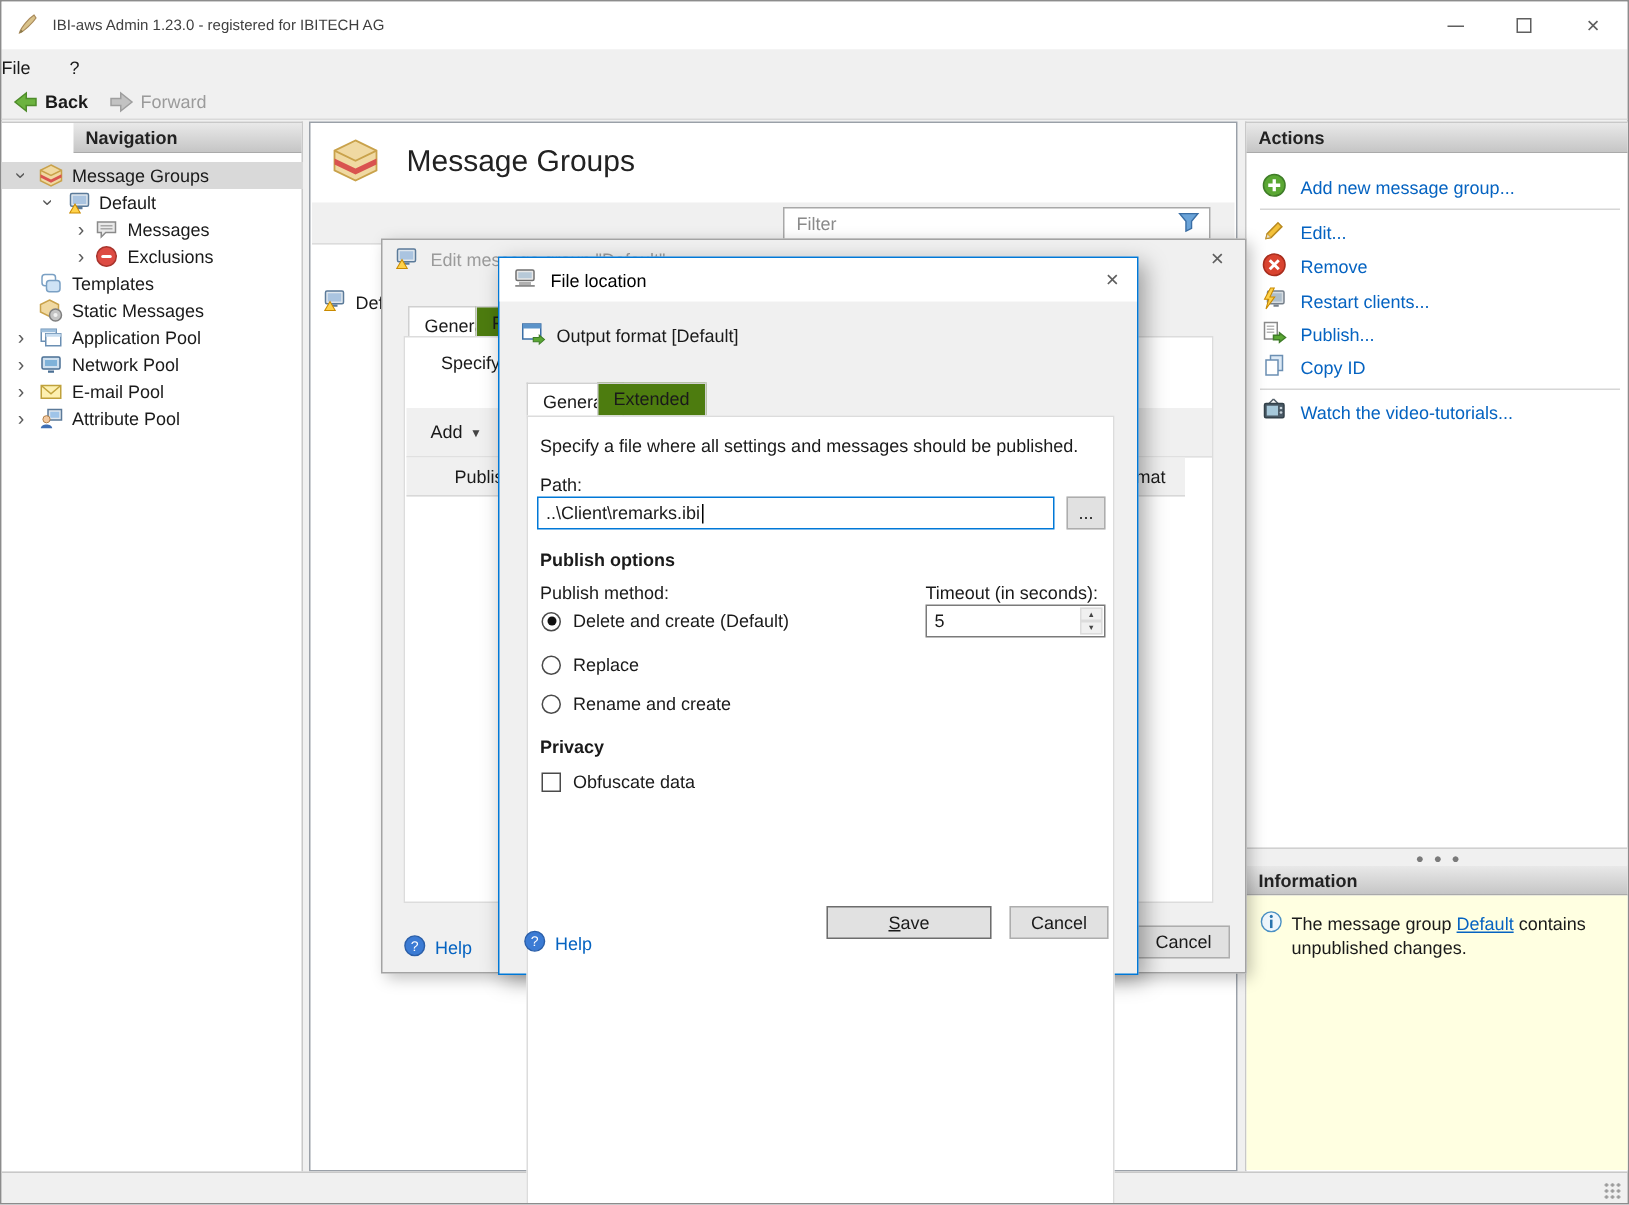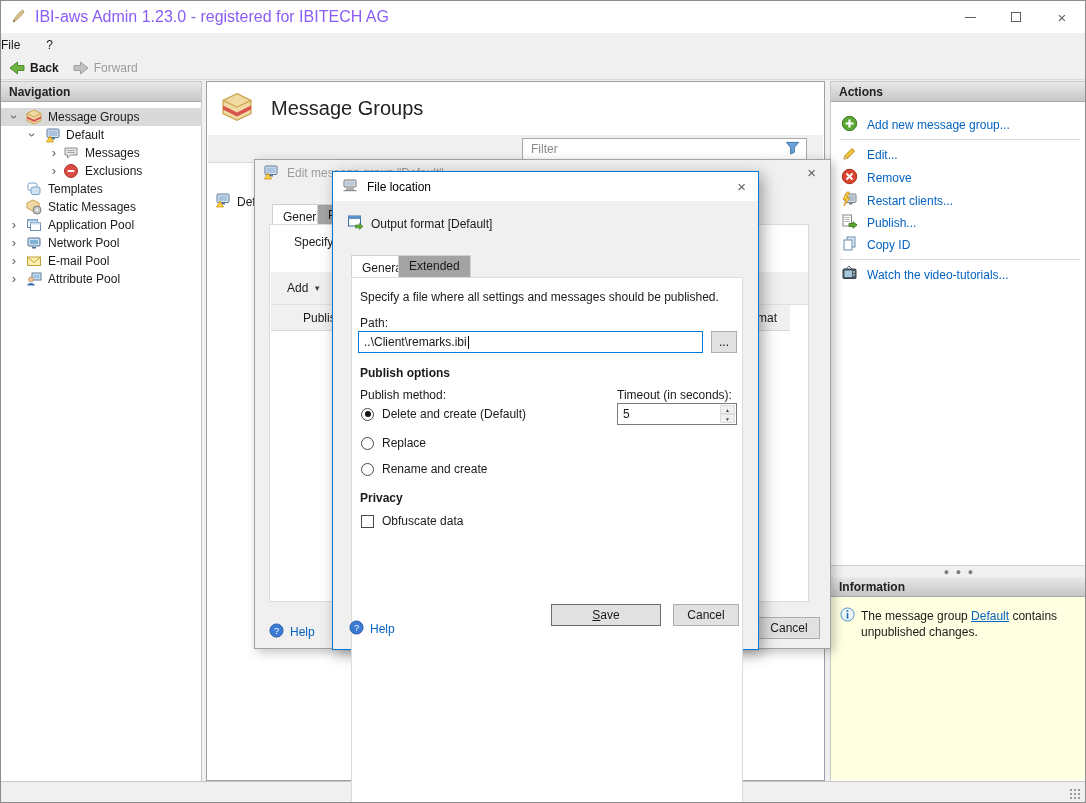--- a/index.html
+++ b/index.html
@@ -3,37 +3,37 @@
 <meta charset="utf-8">
 <style>
   * { margin:0; padding:0; box-sizing:border-box; }
   html,body { background:#cfd2d6; }
   body { font-family:"Liberation Sans","DejaVu Sans",sans-serif; font-size:12px; color:#1a1a1a; }
   #app { position:relative; width:1086px; height:803px; background:#f0f0f0; border:1px solid #8c8c8c; overflow:hidden; }
   .abs { position:absolute; }
 
   
   .titlebar { left:0; top:0; width:100%; height:32px; background:#ffffff; display:flex; align-items:center; }
-  .titlebar .apptitle { color:#8b5cf6; font-size:16px; margin-left:8px; }
+  .titlebar .apptitle { color:#404040; font-size:10px; margin-left:8px; }
   .appicon { margin-left:10px; }
   .winbtns { position:absolute; right:0; top:0; height:32px; display:flex; }
   .winbtn { width:46px; height:32px; display:flex; align-items:center; justify-content:center; color:#5f5f5f; }
   .minglyph { width:11px; height:1px; background:#5f5f5f; }
   .maxglyph { width:10px; height:10px; border:1px solid #5f5f5f; }
   .closeglyph { font-size:15px; line-height:1; }
   .menubar { left:0; top:32px; width:100%; height:24px; background:#f0f0f0; display:flex; align-items:center; gap:26px; }
   .menuitem { color:#1a1a1a; }
   .toolbar { left:0; top:56px; width:100%; height:23px; background:#f0f0f0; border-bottom:1px solid #d9d9d9; display:flex; align-items:center; gap:14px; padding-left:8px; }
   .navbtn { display:flex; align-items:center; gap:5px; }
   .navbtn.back span { font-weight:bold; color:#1a1a1a; }
   .navbtn.fwd span { color:#9b9b9b; }
 
   
   .panel-header { background:linear-gradient(#e9e9e9,#c6c6c6); border-bottom:1px solid #aaaaaa; font-weight:bold; color:#222; padding:3px 8px; height:20px; }
-  .navpanel { left:0; top:80px; width:201px; height:700px; background:#ffffff; border-right:1px solid #c8c8c8; border-top:1px solid #c8c8c8; }
+  .navpanel { left:0; top:80px; width:201px; height:700px; background:#ffffff; border-right:1px solid #c8c8c8; border-top:1px solid #c8c8c8;padding-left:48px; }
   .tree-row { position:absolute; left:0; height:18px; width:201px; display:flex; align-items:center; }
   .tree-row.sel { background:#d9d9d9; }
   .chev { position:absolute; color:#5a5a5a; font-size:13px; line-height:10px; width:10px; text-align:center; }
   .chev.down { transform:rotate(90deg); }
   .ticon { position:absolute; width:16px; height:16px; }
   .tlabel { position:absolute; white-space:nowrap; }
 
   .mainpanel { left:205px; top:80px; width:619px; height:700px; background:#ffffff; border:1px solid #9aa0a8; }
   .mg-header { position:absolute; left:14px; top:10px; display:flex; align-items:center; gap:18px; }
   .mg-title { font-size:20px; color:#222; }
@@ -55,21 +55,21 @@
   .statusbar { left:0; top:780px; width:100%; height:23px; background:#f0f0f0; border-top:1px solid #c8c8c8; }
   .grip { position:absolute; right:4px; bottom:4px; width:12px; height:12px;
           background-image:radial-gradient(#9a9a9a 1px, transparent 1.2px);
           background-size:4px 4px; }
 
   
   .dialog { position:absolute; background:#f0f0f0; }
   .edit-dialog { left:253px; top:158px; width:577px; height:490px; border:1px solid #a3a3a3; box-shadow:3px 3px 10px rgba(0,0,0,.25); z-index:10; }
   .edit-title { height:26px; display:flex; align-items:center; gap:8px; padding-left:8px; color:#9b9b9b; }
   .dlg-close { position:absolute; top:5px; font-size:15px; color:#5f5f5f; line-height:1; }
-  .tab { position:absolute; height:22px; padding:3px 10px 0 10px; background:#a3a3a3; border:1px solid #d0d0d0; border-bottom:none; color:#1a1a1a; }
+  .tab { position:absolute; height:22px; padding:3px 10px 0 10px; background:#4d7c0f; border:1px solid #d0d0d0; border-bottom:none; color:#1a1a1a; }
   .tab.active { background:#ffffff; top:-2px; height:24px; padding-top:5px; }
   .tabpanel { position:absolute; background:#ffffff; border:1px solid #dcdcdc; }
   .et-toolbar { position:absolute; left:1px; top:47px; width:537px; height:33px; background:#f0f0f0; border-bottom:1px solid #e0e0e0; display:flex; align-items:center; }
   .addbtn { margin-left:16px; display:flex; align-items:center; gap:5px; color:#1a1a1a; }
   .addbtn .dn { font-size:8px; color:#444; }
   .vsep { width:1px; height:18px; background:#c9c9c9; margin-left:12px; }
   .gridhdr { position:absolute; left:1px; top:80px; width:519px; height:26px; background:#f0f0f0; border-bottom:1px solid #d8d8d8; }
   .gridhdr .h { position:absolute; top:6px; color:#1a1a1a; }
   .btn { position:absolute; background:#e1e1e1; border:1px solid #adadad; display:flex; align-items:center; justify-content:center; color:#1a1a1a; }
   .helplink { position:absolute; display:flex; align-items:center; gap:6px; color:#0563c1; }

